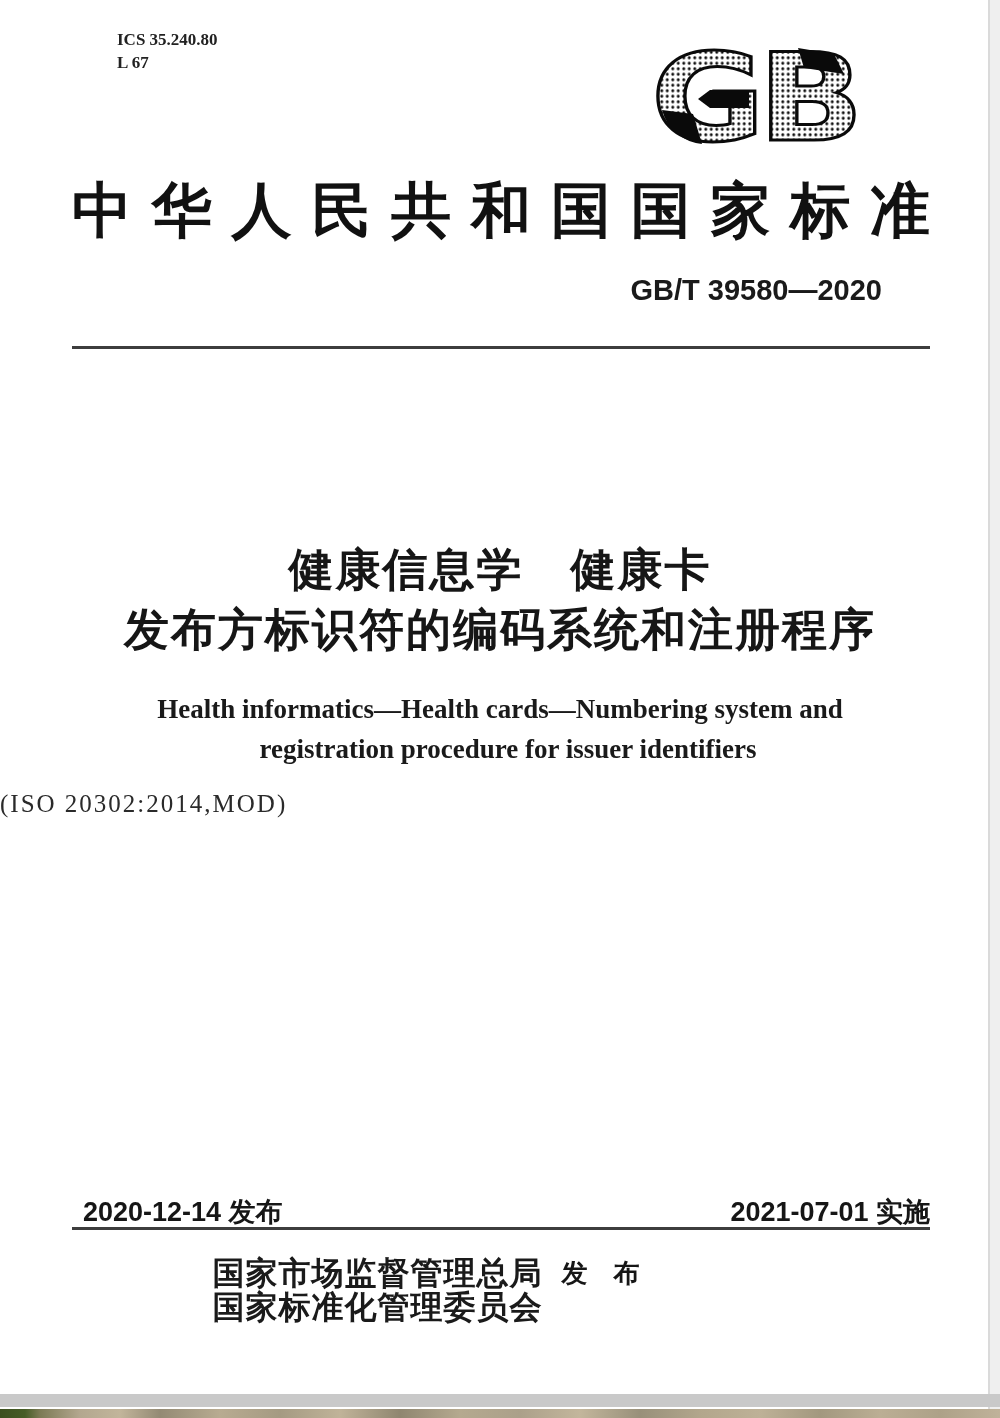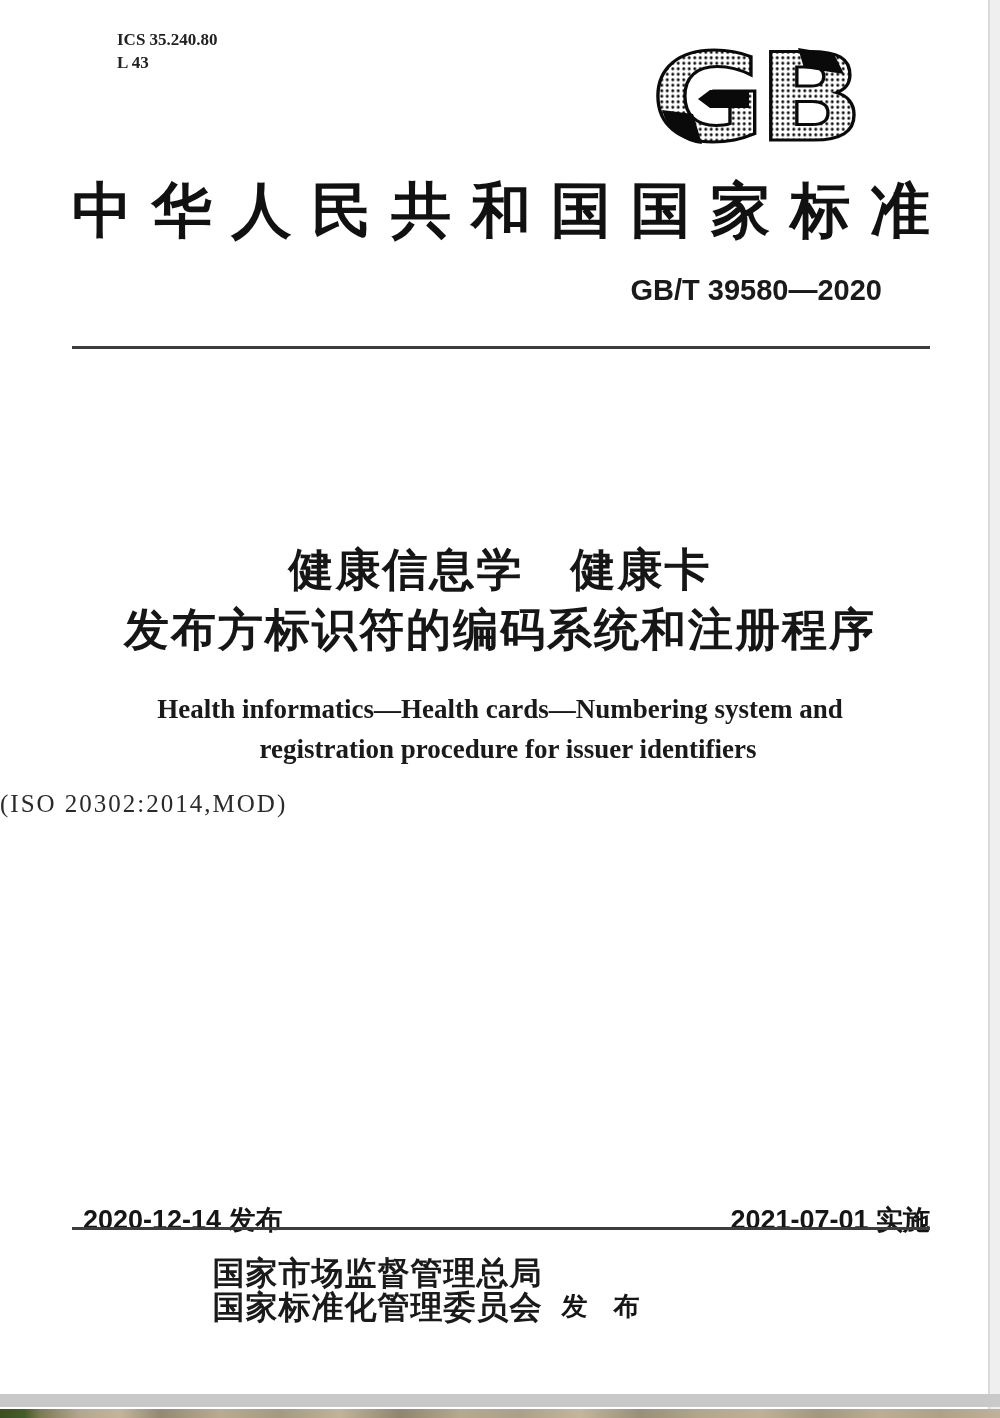--- a/index.html
+++ b/index.html
@@ -35,24 +35,24 @@
   .title-cn-2{top:600px;}
   .title-en{position:absolute;left:0;width:1000px;text-align:center;z-index:3;
     font-family:"Liberation Serif",serif;font-weight:bold;font-size:27px;color:#1a1a1a;}
   .title-en-1{top:694px;}
   .title-en-2{top:734px;padding-left:8px;}
   .iso-ref{position:absolute;left:0;width:1000px;top:790px;z-index:3;
     font-family:"Liberation Serif",serif;font-size:25px;letter-spacing:2px;color:#2a2a2a;}
   
   .dates-row{position:absolute;left:83px;top:1194px;width:847px;z-index:3;
     display:flex;justify-content:space-between;
-    font-family:"Liberation Sans",sans-serif;font-weight:600;font-size:27px;color:#161616;margin-top:8px;}
+    font-family:"Liberation Sans",sans-serif;font-weight:600;font-size:27px;color:#161616;}
   
   .publisher-row{position:absolute;left:0;top:1256px;width:852px;z-index:3;
-    display:flex;justify-content:center;align-items:flex-end;gap:19px;}
+    display:flex;justify-content:center;align-items:flex-start;gap:19px;}
   .publisher-lines{font-family:"Liberation Serif",serif;font-weight:600;
     font-size:32px;line-height:34px;color:#1a1a1a;text-align:center;letter-spacing:1px;}
   .publish-label{font-family:"Liberation Sans",sans-serif;font-weight:600;
     font-size:26px;color:#161616;white-space:pre;}
   
   .right-edge-band{position:absolute;top:0;left:988px;width:12px;height:1418px;
     background:#efefef;border-left:2px solid #dadada;z-index:1;}
   .bottom-gray-band{position:absolute;left:0;top:1394px;width:1000px;height:13px;
     background:#c9c9c9;z-index:2;}
   .bottom-photo-strip{position:absolute;left:0;top:1409px;width:1000px;height:9px;z-index:2;
@@ -64,21 +64,21 @@
 </style>
 </head>
 <body>
 
 <div class="page">
 
   <div class="right-edge-band"></div>
 
   <div class="ics-block">
     <div>ICS 35.240.80</div>
-    <div>L 43</div>
+    <div>L 67</div>
   </div>
 
   <svg class="gb-logo" viewBox="0 0 212 106" xmlns="http://www.w3.org/2000/svg">
     <defs>
       <pattern id="ht" width="5.5" height="5.5" patternUnits="userSpaceOnUse">
         <rect width="5.5" height="5.5" fill="#ffffff"></rect>
         <circle cx="2.75" cy="2.75" r="1.5" fill="#111111"></circle>
       </pattern>
     </defs>
     <text x="106" y="96" text-anchor="middle" font-family="'DejaVu Sans',sans-serif" font-weight="bold" font-size="122" letter-spacing="-6" textLength="206" lengthAdjust="spacingAndGlyphs" fill="url(#ht)" stroke="#0a0a0a" stroke-width="3">GB</text>

